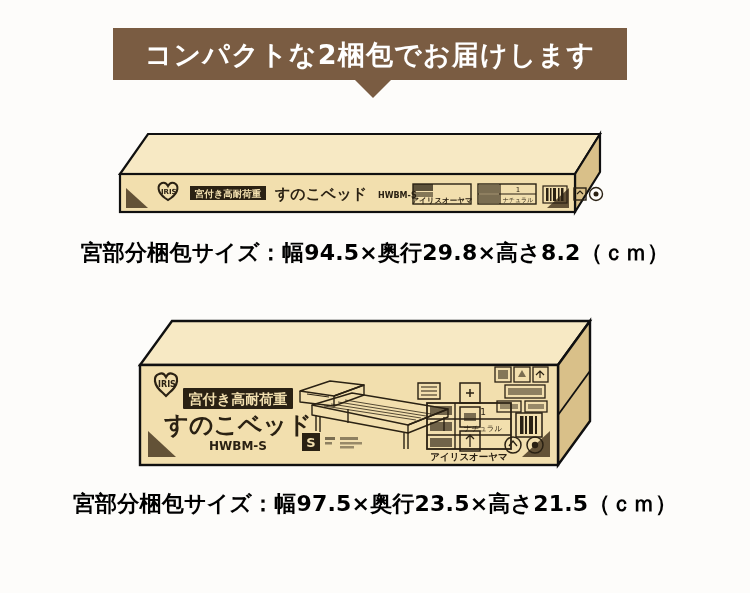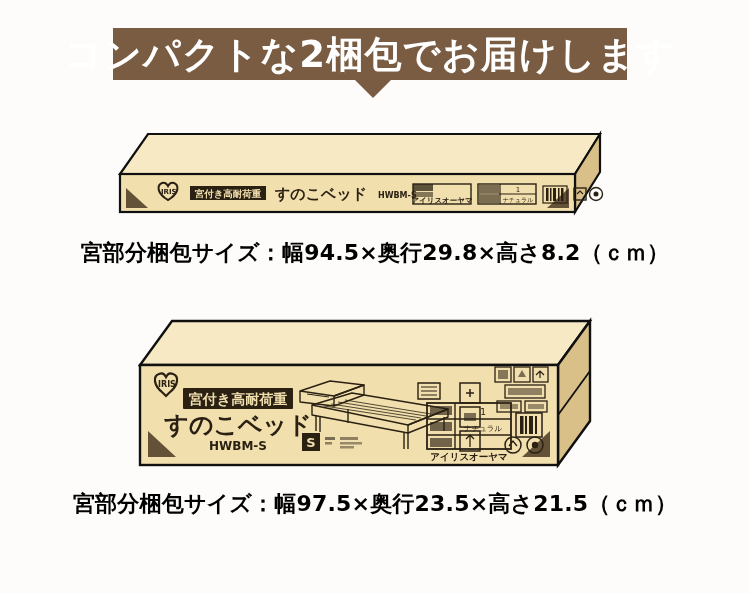--- a/index.html
+++ b/index.html
@@ -29,21 +29,21 @@
     top: 0;
     width: 514px;
     height: 52px;
     background: #7a5c42;
     display: flex;
     align-items: center;
     justify-content: center;
   }
   #banner-title {
     color: #ffffff;
-    font-size: 37px;
+    font-size: 27px;
     font-weight: bold;
     letter-spacing: 1.2px;
     line-height: 1;
     white-space: nowrap;
   }
   #banner-arrow {
     position: absolute;
     left: 355px;
     top: 52px;
     width: 0;

